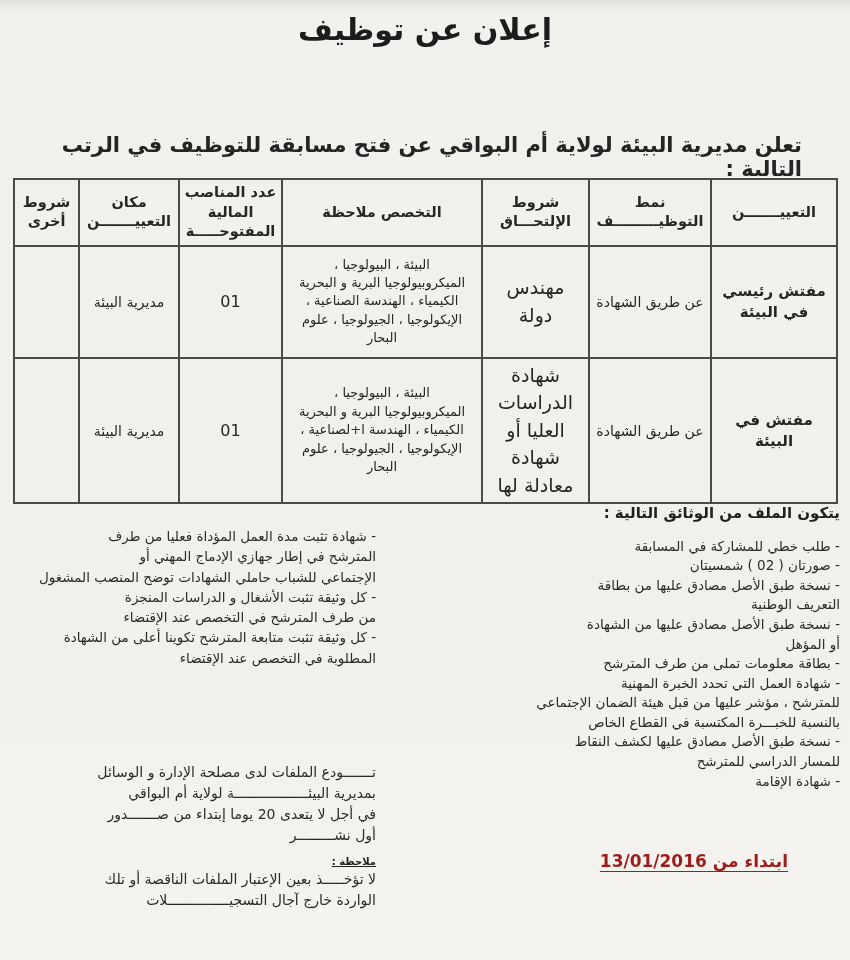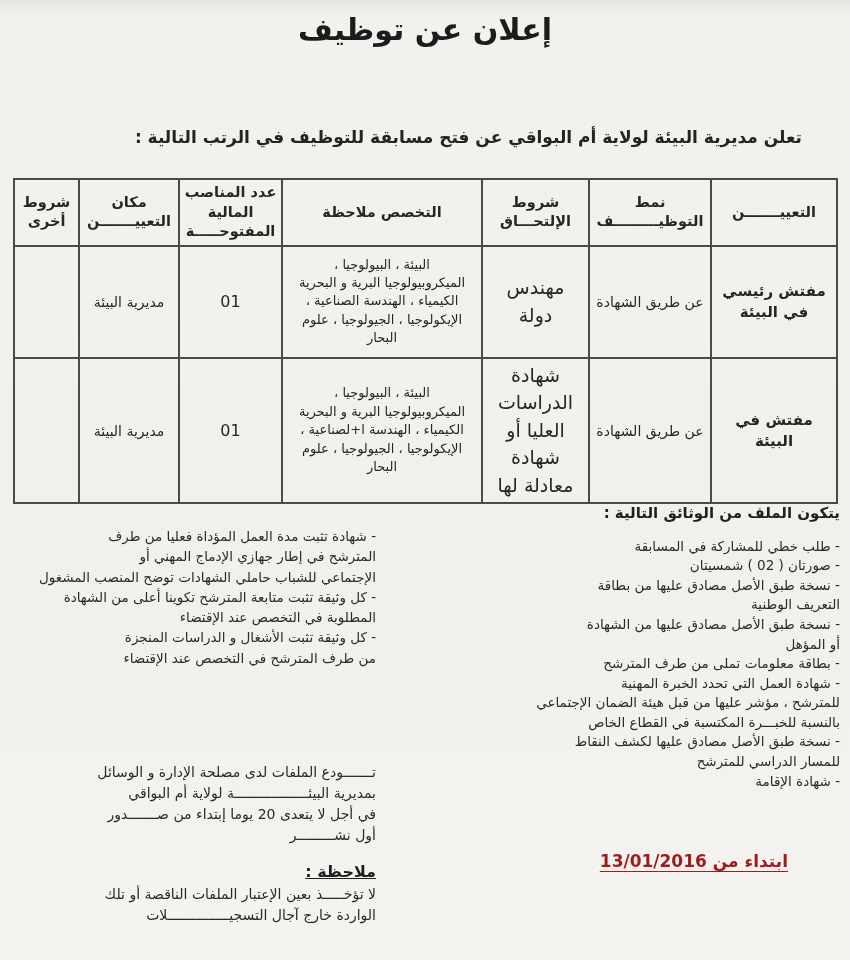--- a/index.html
+++ b/index.html
@@ -10,22 +10,22 @@
     background:linear-gradient(180deg,#e3e2de 0px,#f2f1ed 14px,#f1f0ec 60%,#f4f3ef 100%);
     direction:rtl;
     text-decoration:underline;
   }
   .doc-title {
     position:absolute; top:12px; left:0; width:100%;
     text-align:center; font-size:30px; font-weight:700; color:#1c1c1c;
     letter-spacing:1px;
   }
   .intro {
-    position:absolute; top:127px; right:48px; width:760px;
-    text-align:right; font-size:17px; font-weight:700; color:#242424;
+    position:absolute; top:133px; right:48px; width:760px;
+    text-align:right; font-size:21px; font-weight:700; color:#242424;
   }
   table.jobs {
     position:absolute; top:178px; right:12px;
     border-collapse:collapse; table-layout:fixed; width:823px;
     background:transparent;
   }
   table.jobs th, table.jobs td {
     border:2px solid #4a4a48; white-space:pre-line;
     text-align:center; vertical-align:middle; padding:3px 4px;
     color:#262626;
@@ -48,21 +48,21 @@
   .doc-item, .att-item { white-space:pre-line; }
   .atts {
     position:absolute; top:526px; left:4px; width:372px;
     text-align:right; font-size:13.5px; line-height:1.5; color:#2a2a2a;
   }
   .submission-block {
     position:absolute; top:762px; left:4px; width:372px;
     text-align:right; font-size:14px; line-height:1.5; color:#2a2a2a;
   }
   .submission { white-space:pre-line; }
-  .note-heading { font-weight:700; font-size:16px; text-decoration:underline; margin-top:14px; color:#1f1f1f; }
+  .note-heading { font-weight:700; font-size:10px; text-decoration:underline; margin-top:8px; color:#1f1f1f; }
   .note-text { white-space:pre-line; }
   .date-notice {
     position:absolute; top:851px; right:62px;
     color:#9e1c1c; font-weight:700; font-size:17px;
     text-decoration:underline; text-underline-offset:4px;
   }
 </style>
 </head>
 <body>
 
@@ -146,24 +146,24 @@
 بالنسبة للخبـــرة  المكتسبة  في القطاع الخاص</div>
     <div class="doc-item">- نسخة طبق الأصل مصادق عليها لكشف النقاط
 للمسار الدراسي للمترشح</div>
     <div class="doc-item">- شهادة الإقامة</div>
   </div>
 
   <div class="atts">
     <div class="att-item">- شهادة تثبت مدة العمل المؤداة فعليا من طرف
 المترشح في إطار جهازي الإدماج المهني أو
 الإجتماعي للشباب حاملي الشهادات توضح المنصب المشغول</div>
+    <div class="att-item">- كل وثيقة تثبت الأشغال و الدراسات المنجزة
+من طرف المترشح في التخصص عند الإقتضاء</div>
     <div class="att-item">- كل وثيقة تثبت متابعة المترشح تكوينا أعلى من الشهادة
 المطلوبة في التخصص عند الإقتضاء</div>
-    <div class="att-item">- كل وثيقة تثبت الأشغال و الدراسات المنجزة
-من طرف المترشح في التخصص عند الإقتضاء</div>
   </div>
 
   <div class="submission-block">
     <p class="submission">تـــــــودع الملفات لدى مصلحة الإدارة و الوسائل
 بمديرية البيئــــــــــــــــــة لولاية أم البواقي
 في أجل لا يتعدى 20 يوما إبتداء من صـــــــدور
 أول نشـــــــــر</p>
     <div class="note-heading">ملاحظة :</div>
     <p class="note-text">لا تؤخـــــذ بعين الإعتبار الملفات الناقصة أو تلك
 الواردة خارج آجال التسجيـــــــــــــــلات</p>

